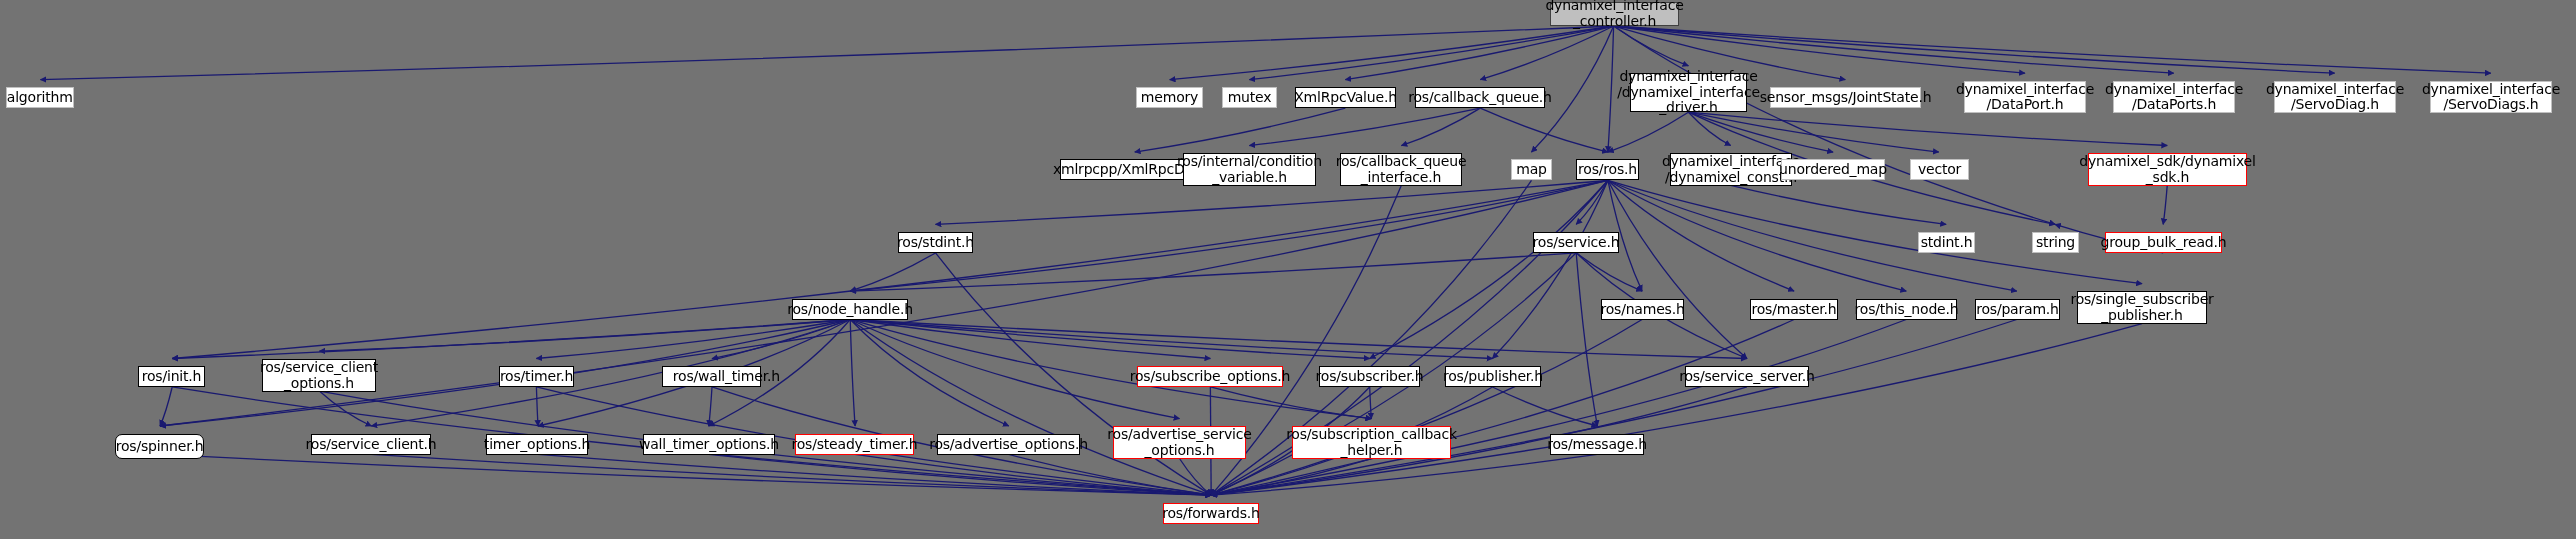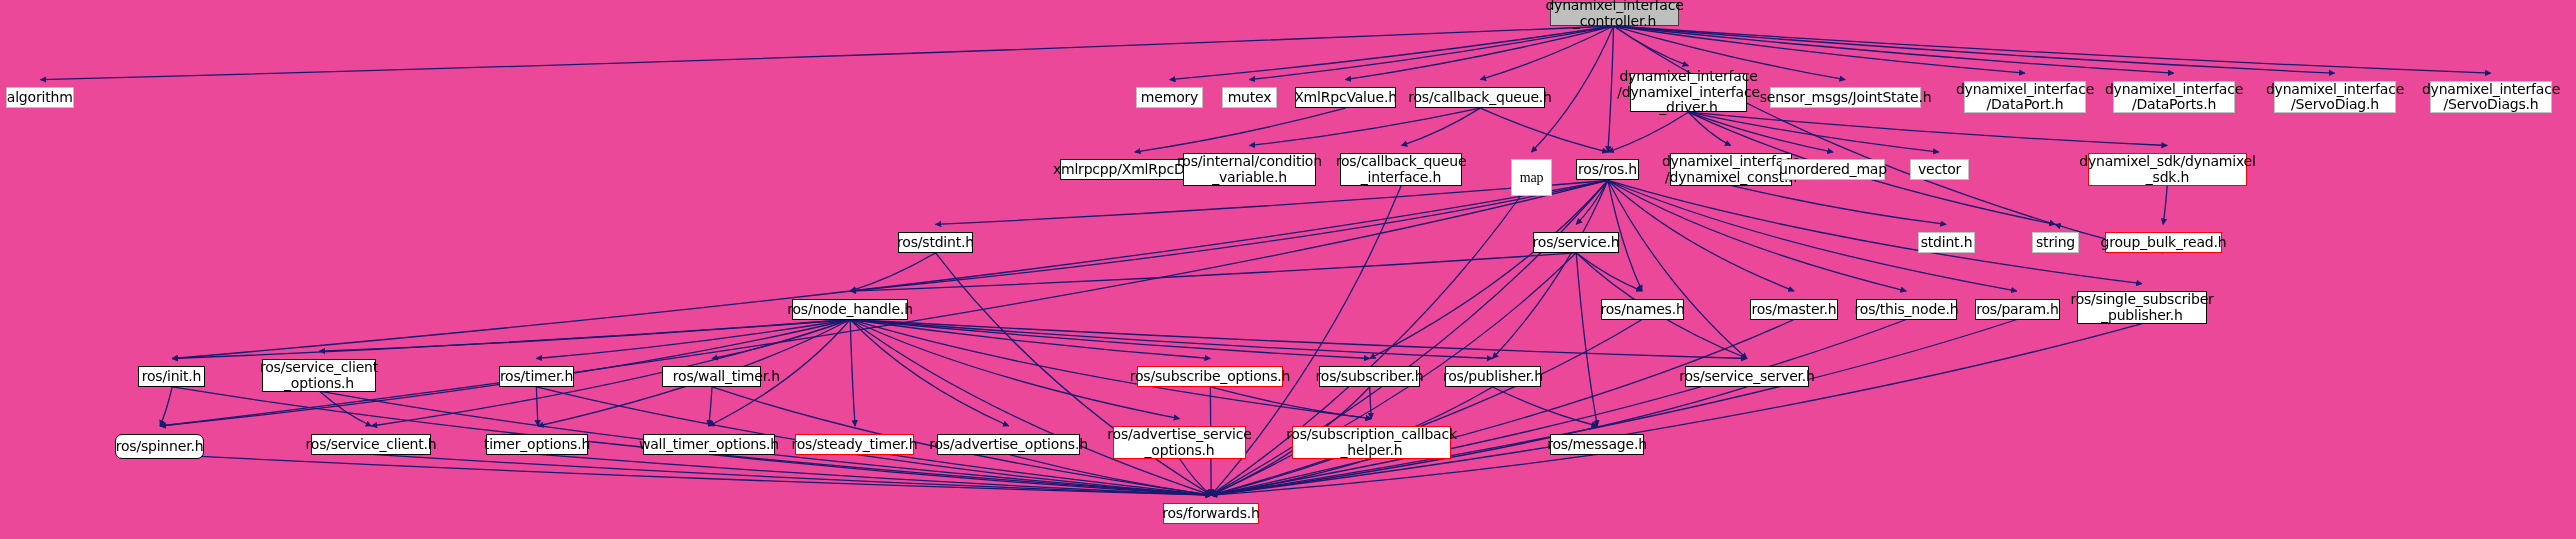--- a/index.html
+++ b/index.html
@@ -4,21 +4,21 @@
 <style>
   html, body {
     margin: 0;
     padding: 0;
     background: #ffffff;
   }
   #graph-root {
     position: relative;
     width: 2576px;
     height: 539px;
-    background: #ec4899;
+    background: #737373;
     font-family: "DejaVu Sans", "Liberation Sans", sans-serif;
     overflow: hidden;
   }
   #edge-layer {
     position: absolute;
     left: 0;
     top: 0;
     width: 2576px;
     height: 539px;
   }
@@ -183,21 +183,21 @@
 /DataPorts.h</div>
       <div class="gnode" style="left: 2274px; top: 81px; width: 122px; height: 32px;">dynamixel_interface
 /ServoDiag.h</div>
       <div class="gnode" style="left: 2430px; top: 81px; width: 122px; height: 32px;">dynamixel_interface
 /ServoDiags.h</div>
       <div class="gnode strong" style="left: 1060px; top: 159px; width: 150px; height: 21px;">xmlrpcpp/XmlRpcDecl.h</div>
       <div class="gnode strong" style="left: 1183px; top: 153px; width: 133px; height: 33px;">ros/internal/condition
 _variable.h</div>
       <div class="gnode strong" style="left: 1340px; top: 153px; width: 122px; height: 33px;">ros/callback_queue
 _interface.h</div>
-      <div class="gnode" style="left: 1511px; top: 159px; width: 41px; height: 37px; font-family: Liberation Serif, serif;">map</div>
+      <div class="gnode" style="left: 1511px; top: 159px; width: 41px; height: 21px;">map</div>
       <div class="gnode strong" style="left: 1576px; top: 159px; width: 63px; height: 21px;">ros/ros.h</div>
       <div class="gnode strong" style="left: 1670px; top: 153px; width: 122px; height: 33px;">dynamixel_interface
 /dynamixel_const.h</div>
       <div class="gnode" style="left: 1781px; top: 159px; width: 104px; height: 21px;">unordered_map</div>
       <div class="gnode" style="left: 1910px; top: 159px; width: 59px; height: 21px;">vector</div>
       <div class="gnode red" style="left: 2088px; top: 153px; width: 159px; height: 33px;">dynamixel_sdk/dynamixel
 _sdk.h</div>
       <div class="gnode strong" style="left: 898px; top: 232px; width: 75px; height: 21px;">ros/stdint.h</div>
       <div class="gnode strong" style="left: 1533px; top: 232px; width: 86px; height: 21px;">ros/service.h</div>
       <div class="gnode" style="left: 1918px; top: 232px; width: 57px; height: 21px;">stdint.h</div>

